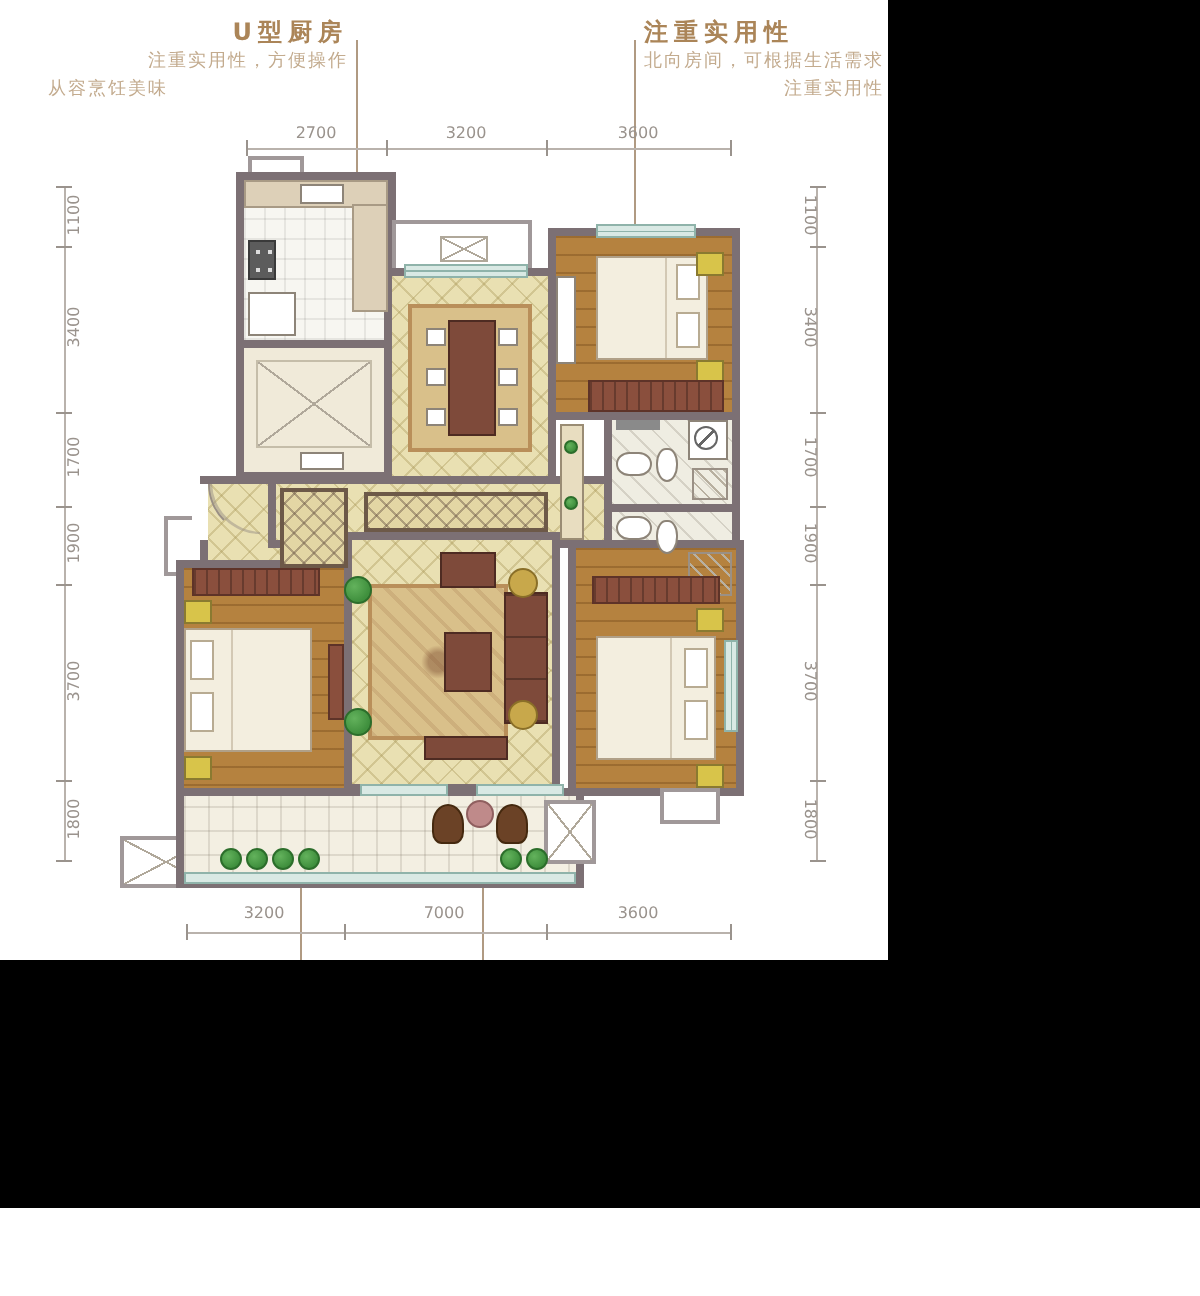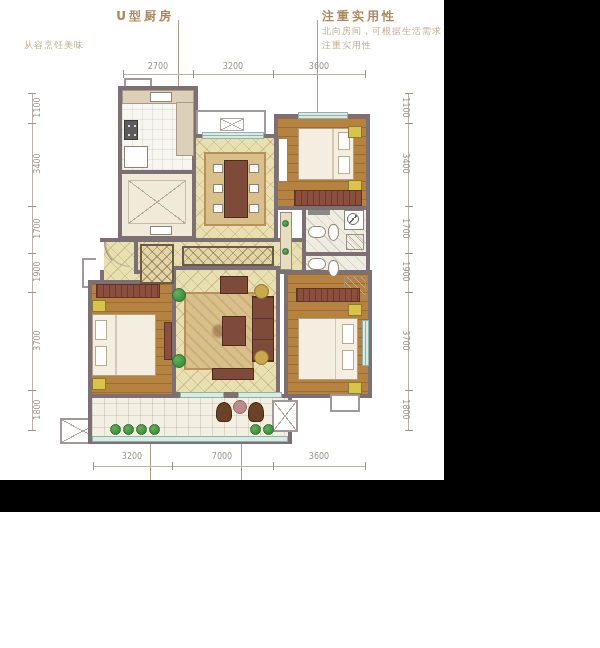--- a/index.html
+++ b/index.html
@@ -1,23 +1,23 @@
 <!DOCTYPE html>
 <html style="--windowBg: #000000; --panelBg: #ffffff; --wall: #7c7074; --accentTitle: #ab8558; --accentDesc: #c3ab8e; --dimText: #9a938d; --dimLine: #b9b2ac; --leader: #b09a82; --woodFloor: #b5823f; --tileBeige: #e9e0b2; --rugBeige: #d9c08a; --furnitureDark: #7e4a3a; --wardrobe: #8a4f3d; --nightstand: #d8c44a; --windowTeal: #bcd8d0; --plantGreen: #3f8f3d; --bathFloor: #efede2; --balconyFloor: #f3efe2; --bedWhite: #f3eedf;"><head>
 <meta charset="utf-8">
 <style>
   html,body{margin:0;padding:0;}
   body{font-family:"DejaVu Sans","Liberation Sans",sans-serif;}
-  #canvas{position:relative;width:600px;height:512px;background:var(--windowBg,#000);overflow:hidden;}
+  #canvas{position:relative;width:600px;height:604px;background:var(--windowBg,#000);overflow:hidden;}
   #panel{position:absolute;left:0;top:0;width:444px;height:480px;background:var(--panelBg,#fff);}
   .abs{position:absolute;box-sizing:border-box;}
   .room{border:4px solid var(--wall);}
   .thinbox{border:2px solid #a09899;background:#fff;}
   .title{font-size:12px;font-weight:bold;letter-spacing:3px;color:var(--accentTitle);}
-  .desc{font-size:9px;line-height:14px;color:var(--accentDesc);letter-spacing:1px;}
+  .desc{font-size:9px;line-height:14px;color:var(--accentDesc);letter-spacing:1px;text-align:right;}
   .dim{font-size:8px;color:var(--dimText);}
   .dim-h{width:30px;text-align:center;}
   .dim-l{width:30px;text-align:center;transform:rotate(-90deg);}
   .dim-r{width:30px;text-align:center;transform:rotate(90deg);}
   .dimline{background:var(--dimLine);}
   .tick{background:var(--dimText);}
   .leader{width:1px;background:var(--leader);}
   .dot{width:4px;height:4px;border-radius:50%;background:var(--leader);}
   .floor-tile{background-color:#f7f6f1;background-image:repeating-linear-gradient(0deg,rgba(0,0,0,.07) 0 1px,transparent 1px 10px),repeating-linear-gradient(90deg,rgba(0,0,0,.07) 0 1px,transparent 1px 10px);}
   .floor-diamond{background-color:var(--tileBeige);background-image:repeating-linear-gradient(45deg,rgba(166,148,84,.35) 0 1px,transparent 1px 10px),repeating-linear-gradient(-45deg,rgba(166,148,84,.35) 0 1px,transparent 1px 10px);}
@@ -42,20 +42,21 @@
   .shower{border:1px solid #9a9085;background-image:repeating-linear-gradient(45deg,#b8b0a0 0 1px,transparent 1px 5px);}
   .fixture{background:#fff;border:1px solid #8d8478;}
 </style>
 </head>
 <body>
 
 <div id="canvas">
  <div id="panel">
 
   <div class="abs title" style="left:54px;top:8px;width:120px;text-align:right;">U型厨房</div>
+  <div class="abs desc" style="left:24px;top:24px;width:150px;text-align:right;">注重实用性，方便操作</div>
   <div class="abs desc" style="left:24px;top:38px;width:150px;text-align:left;">从容烹饪美味</div>
   <div class="abs title" style="left:322px;top:8px;width:120px;">注重实用性</div>
   <div class="abs desc" style="left:322px;top:24px;width:120px;">北向房间，可根据生活需求</div>
   <div class="abs desc" style="left:322px;top:38px;width:120px;">注重实用性</div>
 
   <div class="abs leader" style="left:178px;top:20px;height:92px;"></div>
   <div class="abs dot" style="left:176px;top:110px;"></div>
   <div class="abs leader" style="left:317px;top:20px;height:138px;"></div>
   <div class="abs dot" style="left:315px;top:156px;"></div>
   <div class="abs leader" style="left:150px;top:428px;height:52px;"></div>

